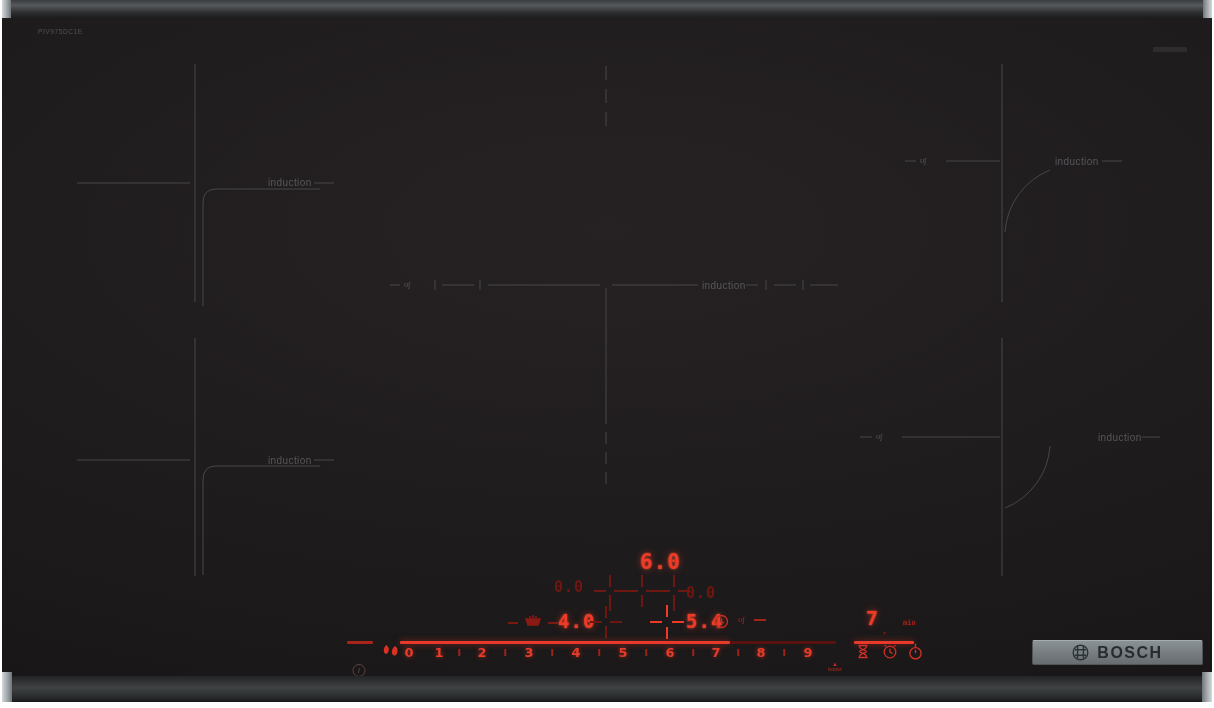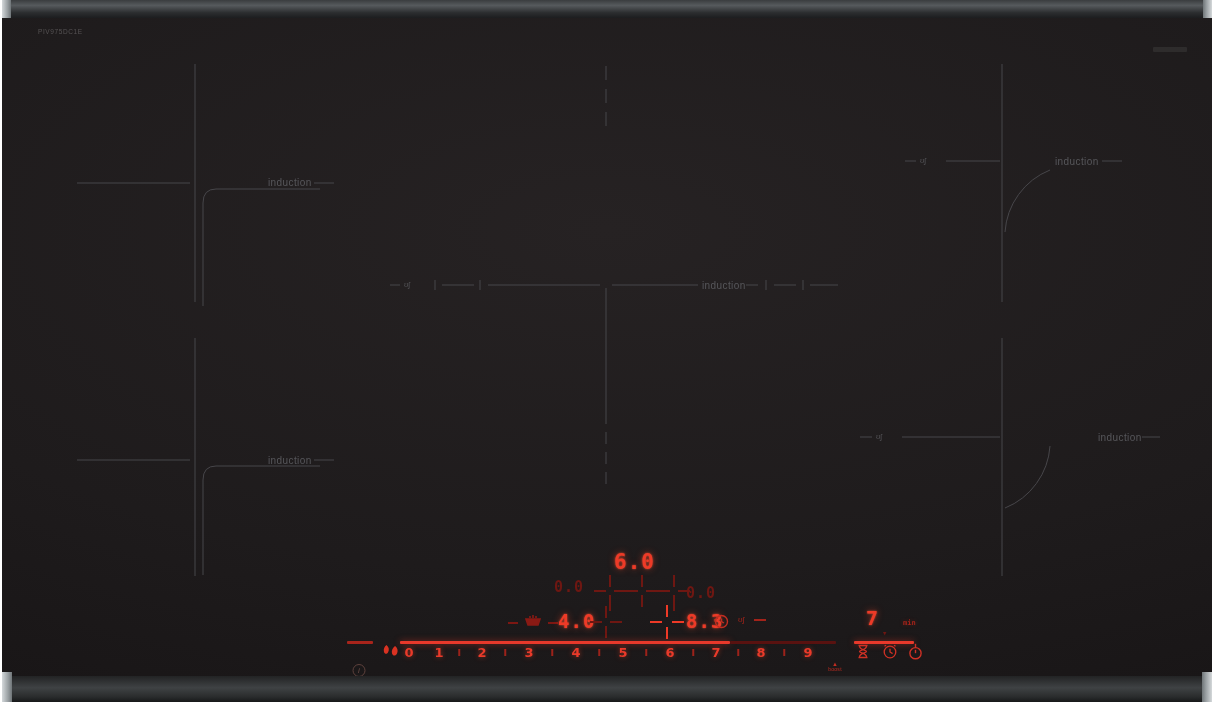--- a/index.html
+++ b/index.html
@@ -100,21 +100,21 @@
 
       <span class="ind-label" style="left:266px;top:159px">induction</span>
       <span class="ind-label" style="left:266px;top:437px">induction</span>
       <span class="ind-label" style="left:700px;top:262px">induction</span>
       <span class="ind-label" style="left:1053px;top:138px">induction</span>
       <span class="ind-label" style="left:1096px;top:414px">induction</span>
       <span class="flex-mark" style="left:402px;top:263px">ʊʃ</span>
       <span class="flex-mark" style="left:918px;top:139px">ʊʃ</span>
       <span class="flex-mark" style="left:874px;top:415px">ʊʃ</span>
 
-      <span class="seg bright" style="left:612px;top:532px;font-size:21px">6.0</span>
+      <span class="seg bright" style="left:638px;top:532px;font-size:21px">6.0</span>
 
       <span class="seg dim" style="left:552px;top:560px;font-size:15px">0.0</span>
       <div class="cross dim" style="left:592px;top:557px">
           <span class="ch"></span>
           <span class="cv"></span>
         </div>
       <div class="cross dim" style="left:624px;top:557px">
           <span class="ch"></span>
           <span class="cv"></span>
         </div>
@@ -135,21 +135,21 @@
 
       <span class="seg bright" style="left:556px;top:592px;font-size:19px">4.0</span>
       <div class="cross dim" style="left:588px;top:588px">
           <span class="ch"></span>
           <span class="cv"></span>
         </div>
       <div class="cross bright" style="left:648px;top:587px;width:34px;height:34px">
           <span class="ch" style="top:16px"></span>
           <span class="cv" style="left:16px"></span>
         </div>
-      <span class="seg bright" style="left:684px;top:592px;font-size:19px">8.3</span>
+      <span class="seg bright" style="left:684px;top:592px;font-size:19px">5.4</span>
       <svg class="icon" style="position:absolute;left:712px;top:596px" width="15" height="15" viewBox="0 0 15 15" fill="none" stroke="#c22d21" stroke-width="1.4">
         <circle cx="7.5" cy="7.5" r="6"></circle>
           <path d="M7.5 4.5 V7.5 L10 9"></path>
       </svg>
       <span class="flex-mark" style="left:736px;top:598px;color:#a3231a;font-size:8px">ʊʃ</span>
       <div class="hline" style="left:752px;top:601px;width:12px;background:#a3231a"></div>
 
       <span class="seg bright" style="left:864px;top:588px;font-size:20px">7</span>
       <span class="seg mid" style="left:901px;top:601px;font-size:7px;letter-spacing:0">min</span>
       <span class="seg dim" style="left:880px;top:610px;font-size:9px">▾</span>
@@ -195,19 +195,26 @@
         <circle cx="8" cy="8" r="5.8"></circle>
           <path d="M8 4.8 V8 L10.6 9.6"></path>
           <path d="M2.5 2.2 L4 1.2 M13.5 2.2 L12 1.2"></path>
       </svg>
       <svg class="icon" style="position:absolute;left:906px;top:625px" width="15" height="17" viewBox="0 0 15 17" fill="none" stroke="#cf3125" stroke-width="1.4">
         <path d="M7.5 0.8 V5"></path>
           <circle cx="7.5" cy="10.2" r="5.6"></circle>
           <path d="M7.5 10.2 V6.8"></path>
       </svg>
 
+      <div class="badge">
+        <svg class="icon" width="17" height="17" viewBox="0 0 17 17" fill="none" stroke="#2c3336" stroke-width="1.4">
+          <circle cx="8.5" cy="8.5" r="7.3"></circle>
+          <path d="M3 5.8 H14 M3 11.2 H14 M5.6 2.6 V14.4 M11.4 2.6 V14.4"></path>
+        </svg>
+        <span class="brand">BOSCH</span>
+      </div>
     </div>
 
     <div class="bezel-bottom"></div>
     <div class="cap bl"></div>
     <div class="cap br"></div>
   </div>
 </div>
 
 </body></html>

